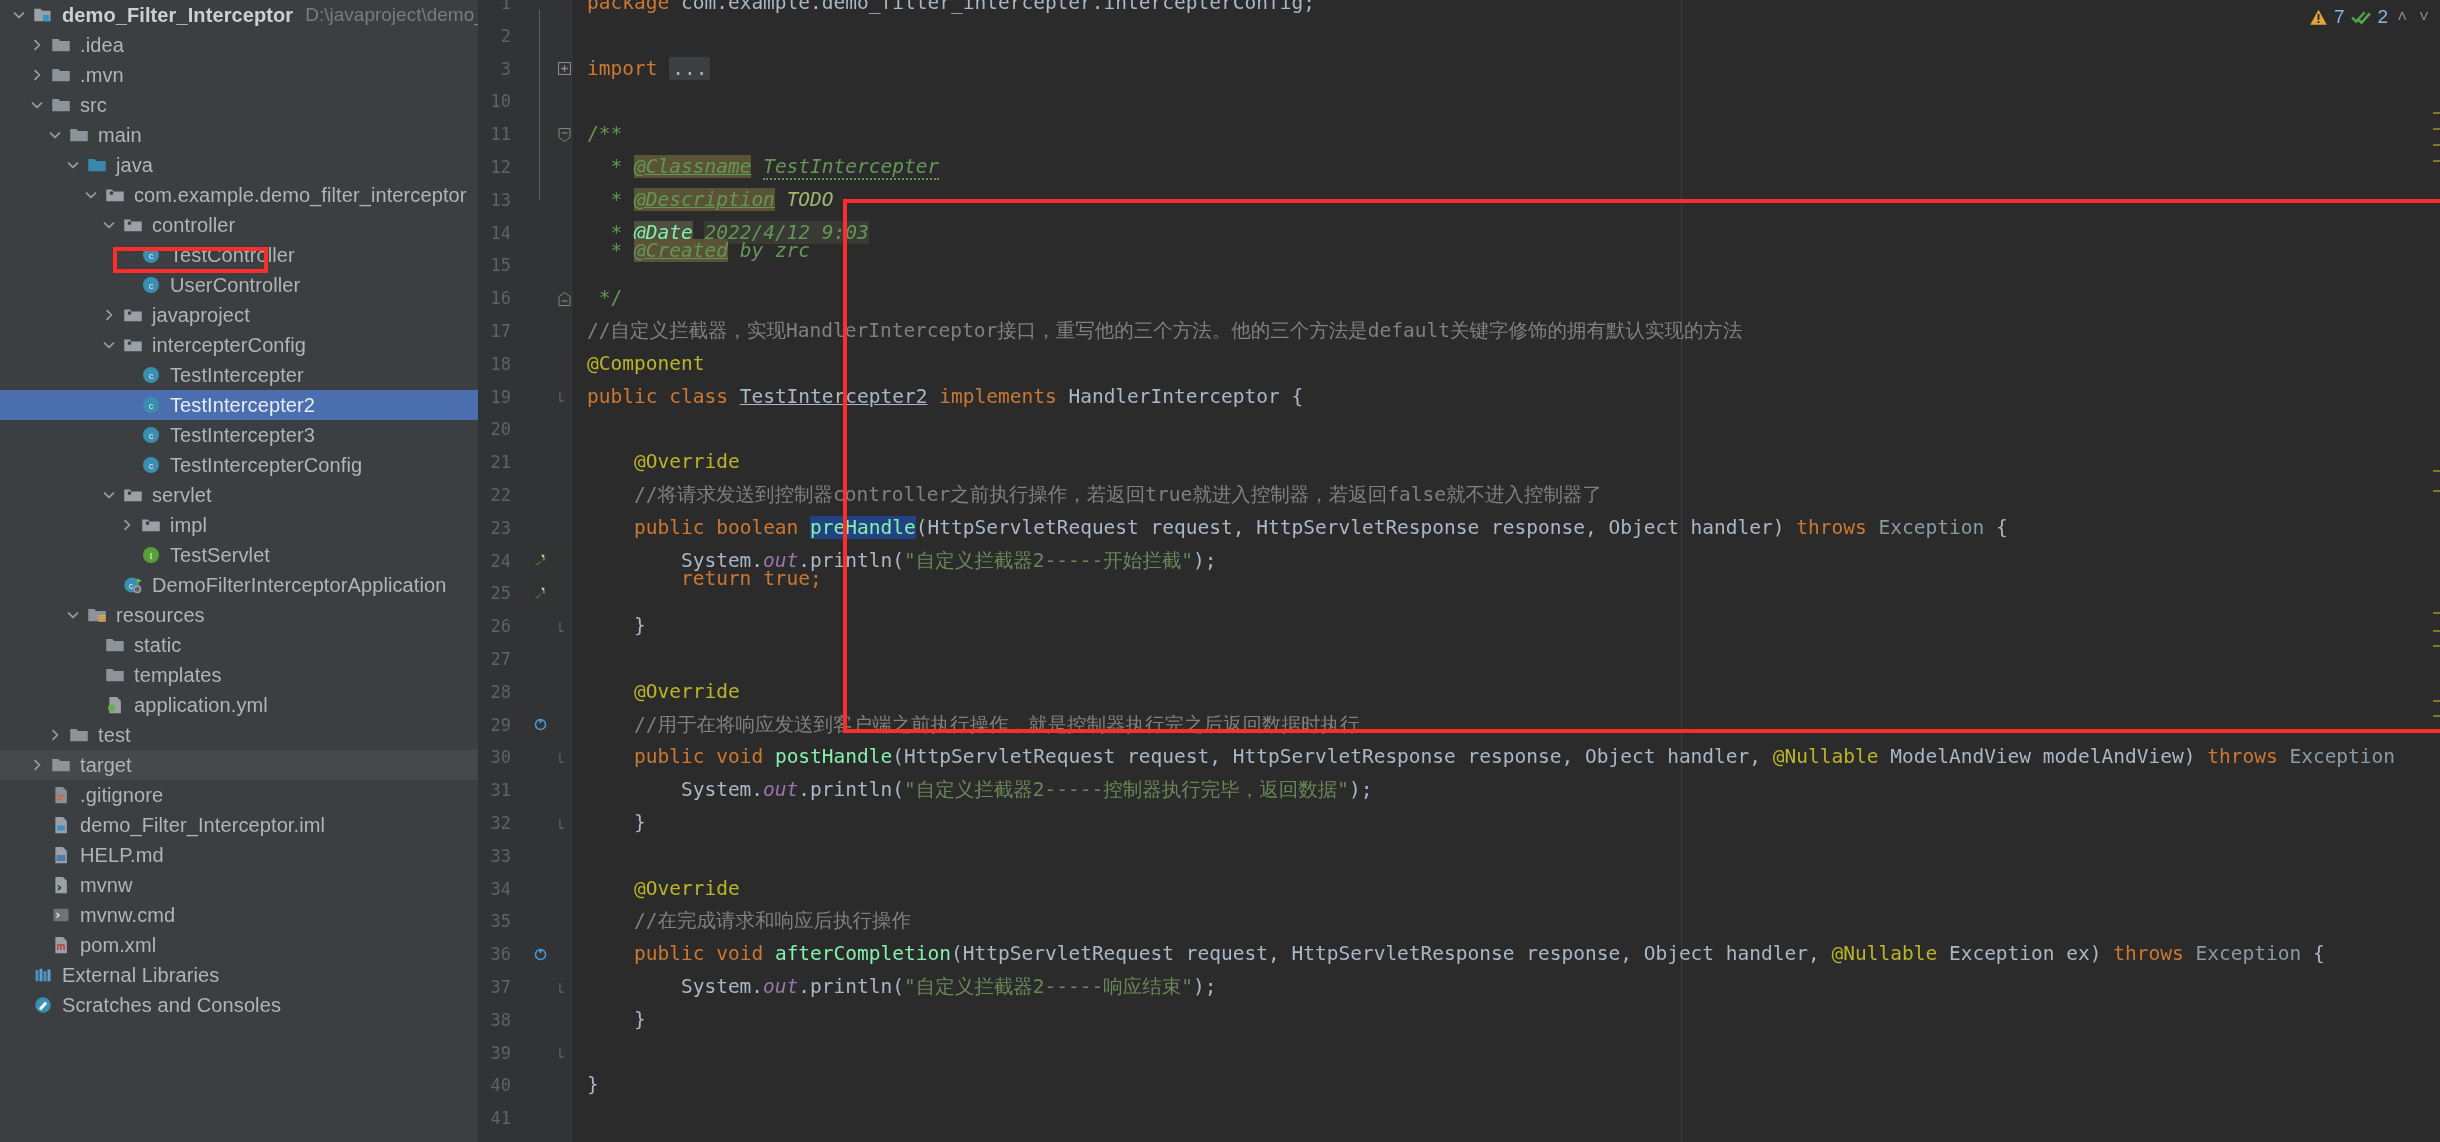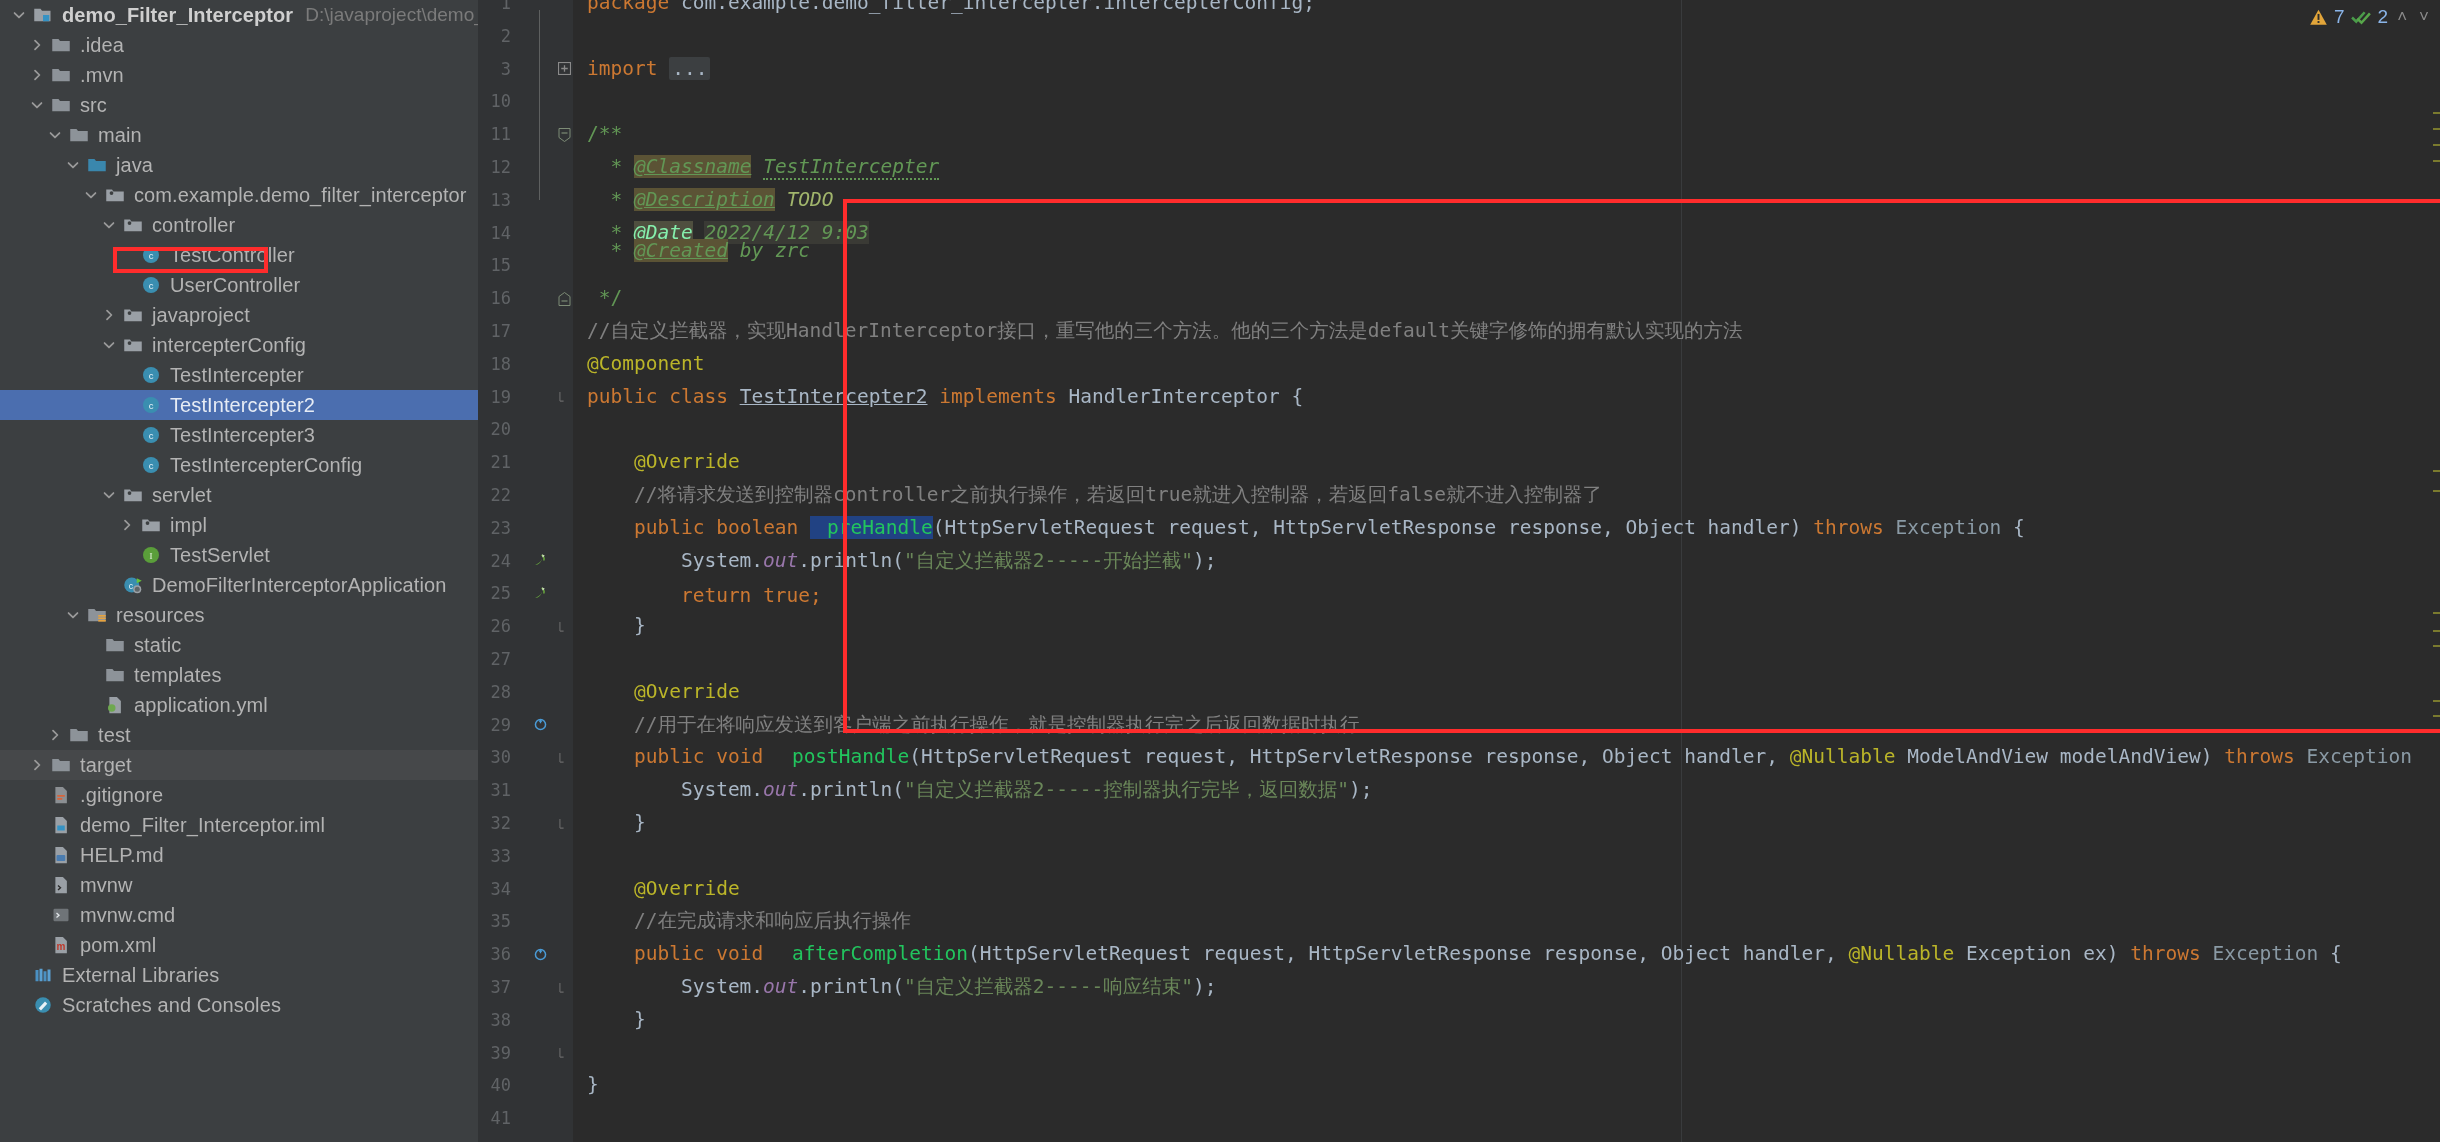--- a/index.html
+++ b/index.html
@@ -110,21 +110,21 @@
   .cmt{color:#808080;}
   .doc{color:#629755;}
   .doctag{color:#629755;font-style:italic;text-decoration:underline;background:#5b5335;}
   .doctag2{color:#86efac;font-style:italic;text-decoration:underline;}
   .docval{color:#629755;font-style:italic;}
   .todo{color:#a1b56c;font-style:italic;}
   .ann{color:#bbb529;}
   .typ{color:#a9b7c6;}
   .cls{color:#a9b7c6;text-decoration:underline;}
   .fld{color:#9876aa;font-style:italic;}
-  .mth{color:#22c55e;padding-left:17px;}
+  .mth{color:#86efac;}
   .sel{background:#214283;}
   .foldph{background:#3c3f41;color:#a9b7c6;border-radius:2px;padding:0 3px;}
   .squig{text-decoration:none;border-bottom:2px dotted #629755;}
 
   
   #redbox-code{
     position:absolute;
     left:365px;top:199px;
     width:2072px;height:534px;
     border:4px solid #ff2c2c;
@@ -720,21 +720,21 @@
         <div class="codeline" style="top: 216.6px;">  <span class="doc">*</span> <span class="doctag2" style="background:#4f4f3f">@Date</span> <span class="docval" style="background:#3a3a35">2022/4/12 9:03</span></div>
         <div class="codeline" style="top: 235px;">  <span class="doc">*</span> <span class="doctag">@Created</span> <span class="docval">by zrc</span></div>
         <div class="codeline" style="top: 282.2px;"> <span class="doc">*/</span></div>
         <div class="codeline" style="top: 315px;"><span class="cmt">//自定义拦截器，实现HandlerInterceptor接口，重写他的三个方法。他的三个方法是default关键字修饰的拥有默认实现的方法</span></div>
         <div class="codeline" style="top: 347.8px;"><span class="ann">@Component</span></div>
         <div class="codeline" style="top: 380.6px;"><span class="kw">public</span> <span class="kw">class</span> <span class="cls">TestIntercepter2</span> <span class="kw">implements</span> <span class="typ">HandlerInterceptor</span> <span class="typ">{</span></div>
         <div class="codeline" style="top: 446.2px;">    <span class="ann">@Override</span></div>
         <div class="codeline" style="top: 479px;">    <span class="cmt">//将请求发送到控制器controller之前执行操作，若返回true就进入控制器，若返回false就不进入控制器了</span></div>
         <div class="codeline" style="top: 511.8px;">    <span class="kw">public</span> <span class="kw">boolean</span> <span class="mth sel">preHandle</span><span class="typ">(HttpServletRequest request, HttpServletResponse response, Object handler)</span> <span class="kw">throws</span> <span class="typ" style="color:#8a9aa5">Exception</span> <span class="typ">{</span></div>
         <div class="codeline" style="top: 544.6px;">        <span class="typ">System.</span><span class="fld">out</span><span class="typ">.println(</span><span class="str">"自定义拦截器2-----开始拦截"</span><span class="typ">);</span></div>
-        <div class="codeline" style="top: 580px;">        <span class="kw">return</span> <span class="kw">true;</span></div>
+        <div class="codeline" style="top: 563px;">        <span class="kw">return</span> <span class="kw">true;</span></div>
         <div class="codeline" style="top: 610.2px;">    <span class="typ">}</span></div>
         <div class="codeline" style="top: 675.8px;">    <span class="ann">@Override</span></div>
         <div class="codeline" style="top: 708.6px;">    <span class="cmt">//用于在将响应发送到客户端之前执行操作，就是控制器执行完之后返回数据时执行。</span></div>
         <div class="codeline" style="top: 741.4px;">    <span class="kw">public</span> <span class="kw">void</span> <span class="mth">postHandle</span><span class="typ">(HttpServletRequest request, HttpServletResponse response, Object handler, </span><span class="ann">@Nullable</span><span class="typ"> ModelAndView modelAndView)</span> <span class="kw">throws</span> <span class="typ" style="color:#8a9aa5">Exception</span></div>
         <div class="codeline" style="top: 774.2px;">        <span class="typ">System.</span><span class="fld">out</span><span class="typ">.println(</span><span class="str">"自定义拦截器2-----控制器执行完毕，返回数据"</span><span class="typ">);</span></div>
         <div class="codeline" style="top: 807px;">    <span class="typ">}</span></div>
         <div class="codeline" style="top: 872.6px;">    <span class="ann">@Override</span></div>
         <div class="codeline" style="top: 905.4px;">    <span class="cmt">//在完成请求和响应后执行操作</span></div>
         <div class="codeline" style="top: 938.2px;">    <span class="kw">public</span> <span class="kw">void</span> <span class="mth">afterCompletion</span><span class="typ">(HttpServletRequest request, HttpServletResponse response, Object handler, </span><span class="ann">@Nullable</span><span class="typ"> Exception ex)</span> <span class="kw">throws</span> <span class="typ" style="color:#8a9aa5">Exception</span> <span class="typ">{</span></div>
         <div class="codeline" style="top: 971px;">        <span class="typ">System.</span><span class="fld">out</span><span class="typ">.println(</span><span class="str">"自定义拦截器2-----响应结束"</span><span class="typ">);</span></div>

